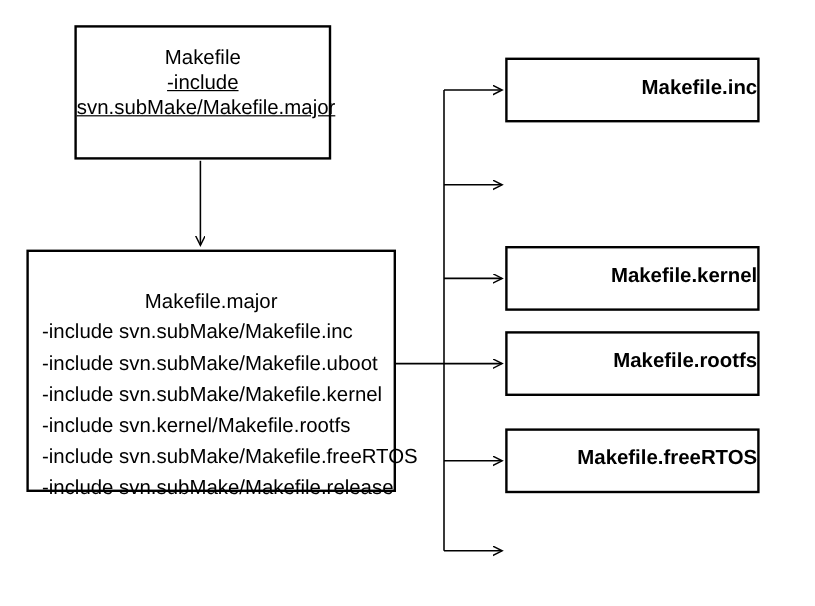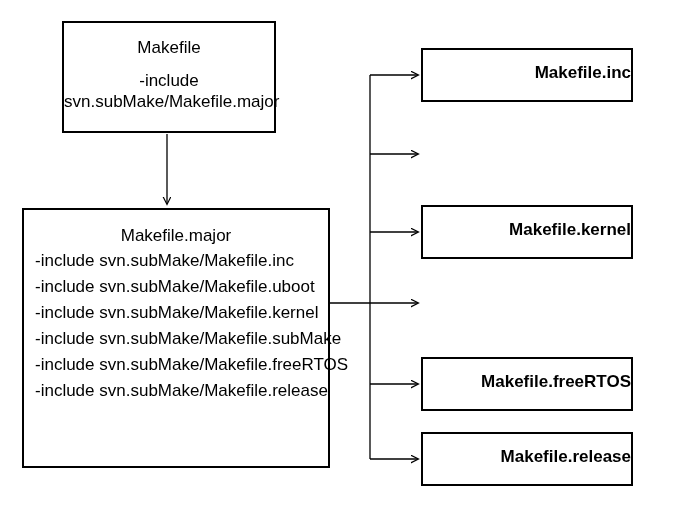--- a/index.html
+++ b/index.html
@@ -33,29 +33,29 @@
   }
   .root-box {
     left: 62px;
     top: 21px;
     width: 214px;
     height: 112px;
     text-align: center;
     padding-top: 15px;
   }
   .root-box .box-sub {
-    margin-top: 12px;
     line-height: 21px;
+    text-decoration: underline;
   }
   .major-box {
     left: 22px;
     top: 208px;
     width: 308px;
-    height: 260px;
-    padding-top: 16px;
+    height: 202px;
+    padding-top: 32px;
   }
   .major-box .box-title {
     text-align: center;
   }
   .include-list {
     margin-top: 2px;
     padding-left: 11px;
   }
   .include-line {
     height: 26px;
@@ -110,32 +110,32 @@
       <div>svn.subMake/Makefile.major</div>
     </div>
   </div>
 
   <div class="box major-box">
     <div class="box-title">Makefile.major</div>
     <div class="include-list">
       <div class="include-line">-include svn.subMake/Makefile.inc</div>
       <div class="include-line">-include svn.subMake/Makefile.uboot</div>
       <div class="include-line">-include svn.subMake/Makefile.kernel</div>
-      <div class="include-line">-include svn.subMake/Makefile.subMake</div>
+      <div class="include-line">-include svn.kernel/Makefile.rootfs</div>
       <div class="include-line">-include svn.subMake/Makefile.freeRTOS</div>
       <div class="include-line">-include svn.subMake/Makefile.release</div>
     </div>
   </div>
 
   <div class="box target-box t0">
     <span>Makefile.inc</span>
   </div>
   <div class="box target-box t2">
     <span>Makefile.kernel</span>
   </div>
+  <div class="box target-box t3">
+    <span>Makefile.rootfs</span>
+  </div>
   <div class="box target-box t4">
     <span>Makefile.freeRTOS</span>
-  </div>
-  <div class="box target-box t5">
-    <span>Makefile.release</span>
   </div>
 
 </div>
 
 </body></html>

